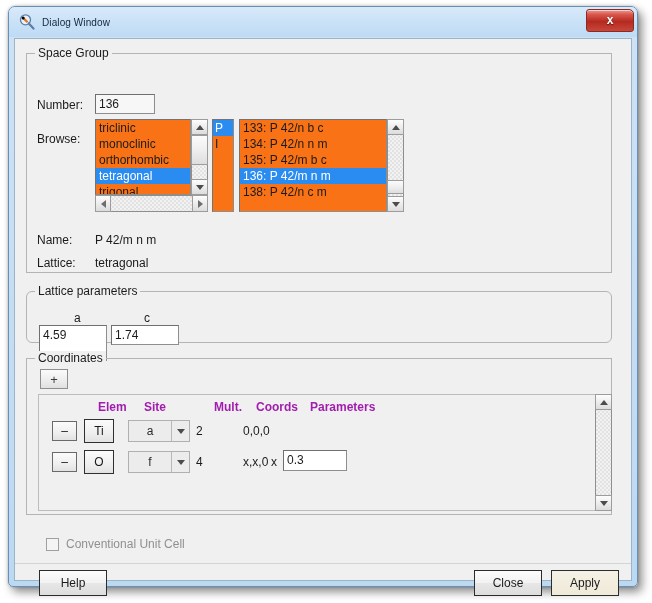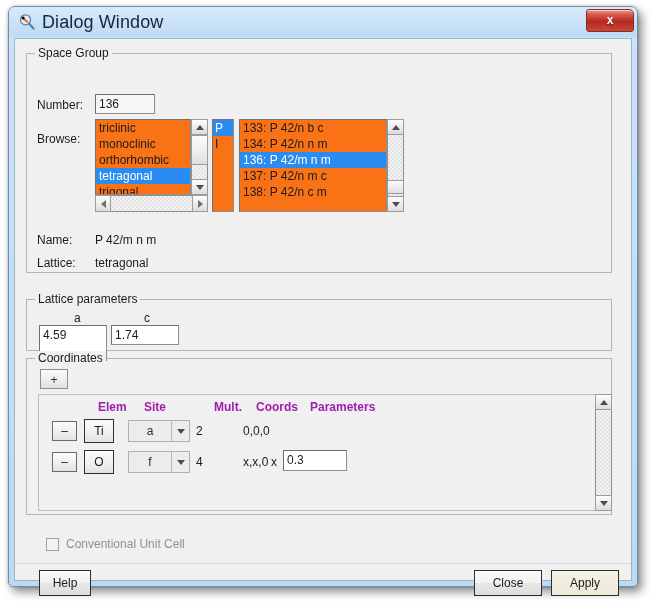--- a/index.html
+++ b/index.html
@@ -37,21 +37,21 @@
     align-items: center;
     padding-left: 9px;
   }
   #title-icon {
     width: 18px; height: 18px;
     margin-right: 6px;
     position: relative;
     flex: none;
   }
   #title-text {
-    font-size: 18px;
+    font-size: 10px;
     color: #12263c;
     letter-spacing: 0.1px;
   }
   #close-button {
     position: absolute;
     right: 3px;
     top: 2px;
     width: 46px;
     height: 21px;
     border-radius: 3px 5px 3px 3px;
@@ -362,41 +362,41 @@
     </div>
 
     <div class="listbox" style="left:197px; top:80px; width:22px; height:93px;">
       <div class="listrow sel" style="padding-left:2px;">P</div>
       <div class="listrow" style="padding-left:2px;">I</div>
     </div>
 
     <div class="listbox" style="left:224px; top:80px; width:148px; height:93px;">
       <div class="listrow">133: P 42/n b c</div>
       <div class="listrow">134: P 42/n n m</div>
+      <div class="listrow">135: P 42/m b c</div>
       <div class="listrow sel">136: P 42/m n m</div>
-      <div class="listrow">137: P 42/n m c</div>
       <div class="listrow">138: P 42/n c m</div>
     </div>
 
     <div class="sbar" style="left:372px; top:80px; width:17px; height:93px; border:1px solid #8e8e8e;">
       <div class="sbtn" style="left:-1px; top:-1px; width:17px; height:16px;">
           <i class="arrow up"></i>
         </div>
       <div class="sthumb" style="left:-1px; top:60px; width:17px; height:14px;"></div>
       <div class="sbtn" style="left:-1px; top:76px; width:17px; height:16px;">
           <i class="arrow down"></i>
         </div>
     </div>
 
     <span class="lbl" style="left:22px; top:194px;">Name:</span>
     <span class="val" style="left:80px; top:194px;">P 42/m n m</span>
     <span class="lbl" style="left:22px; top:217px;">Lattice:</span>
     <span class="val" style="left:80px; top:217px;">tetragonal</span>
 
-    <div class="groupbox" style="left:11px; top:260px; width:586px; height:52px;">
+    <div class="groupbox" style="left:11px; top:252px; width:586px; height:52px;border-radius:6px;">
       <span class="group-title">Lattice parameters</span>
     </div>
     <span class="lbl" style="left:59px; top:272px;">a</span>
     <div class="textfield" style="left:24px; top:286px; width:68px; height:36px;">4.59</div>
     <span class="lbl" style="left:129px; top:272px;">c</span>
     <div class="textfield" style="left:96px; top:286px; width:68px; height:20px;">1.74</div>
 
     <div class="groupbox" style="left:11px; top:319px; width:586px; height:157px;">
       <span class="group-title">Coordinates</span>
     </div>
@@ -443,18 +443,18 @@
       <div class="sbtn" style="left:-1px; top:100px; width:17px; height:16px;">
           <i class="arrow down"></i>
         </div>
     </div>
 
     <div id="conv-check-box" style="left:31px; top:499px;"></div>
     <span id="conv-check-label" style="left:51px; top:498px;">Conventional Unit Cell</span>
 
     <div id="bottom-sep" style="top:524px;"></div>
 
-    <div class="btn" style="left:24px; top:531px; width:52px; height:26px;">Help</div>
+    <div class="btn" style="left:24px; top:531px; width:68px; height:26px;">Help</div>
     <div class="btn" style="left:459px; top:531px; width:68px; height:26px;">Close</div>
     <div class="btn focused" style="left:536px; top:531px; width:68px; height:26px;">Apply</div>
 
   </div>
 </div>
 
 </body></html>

